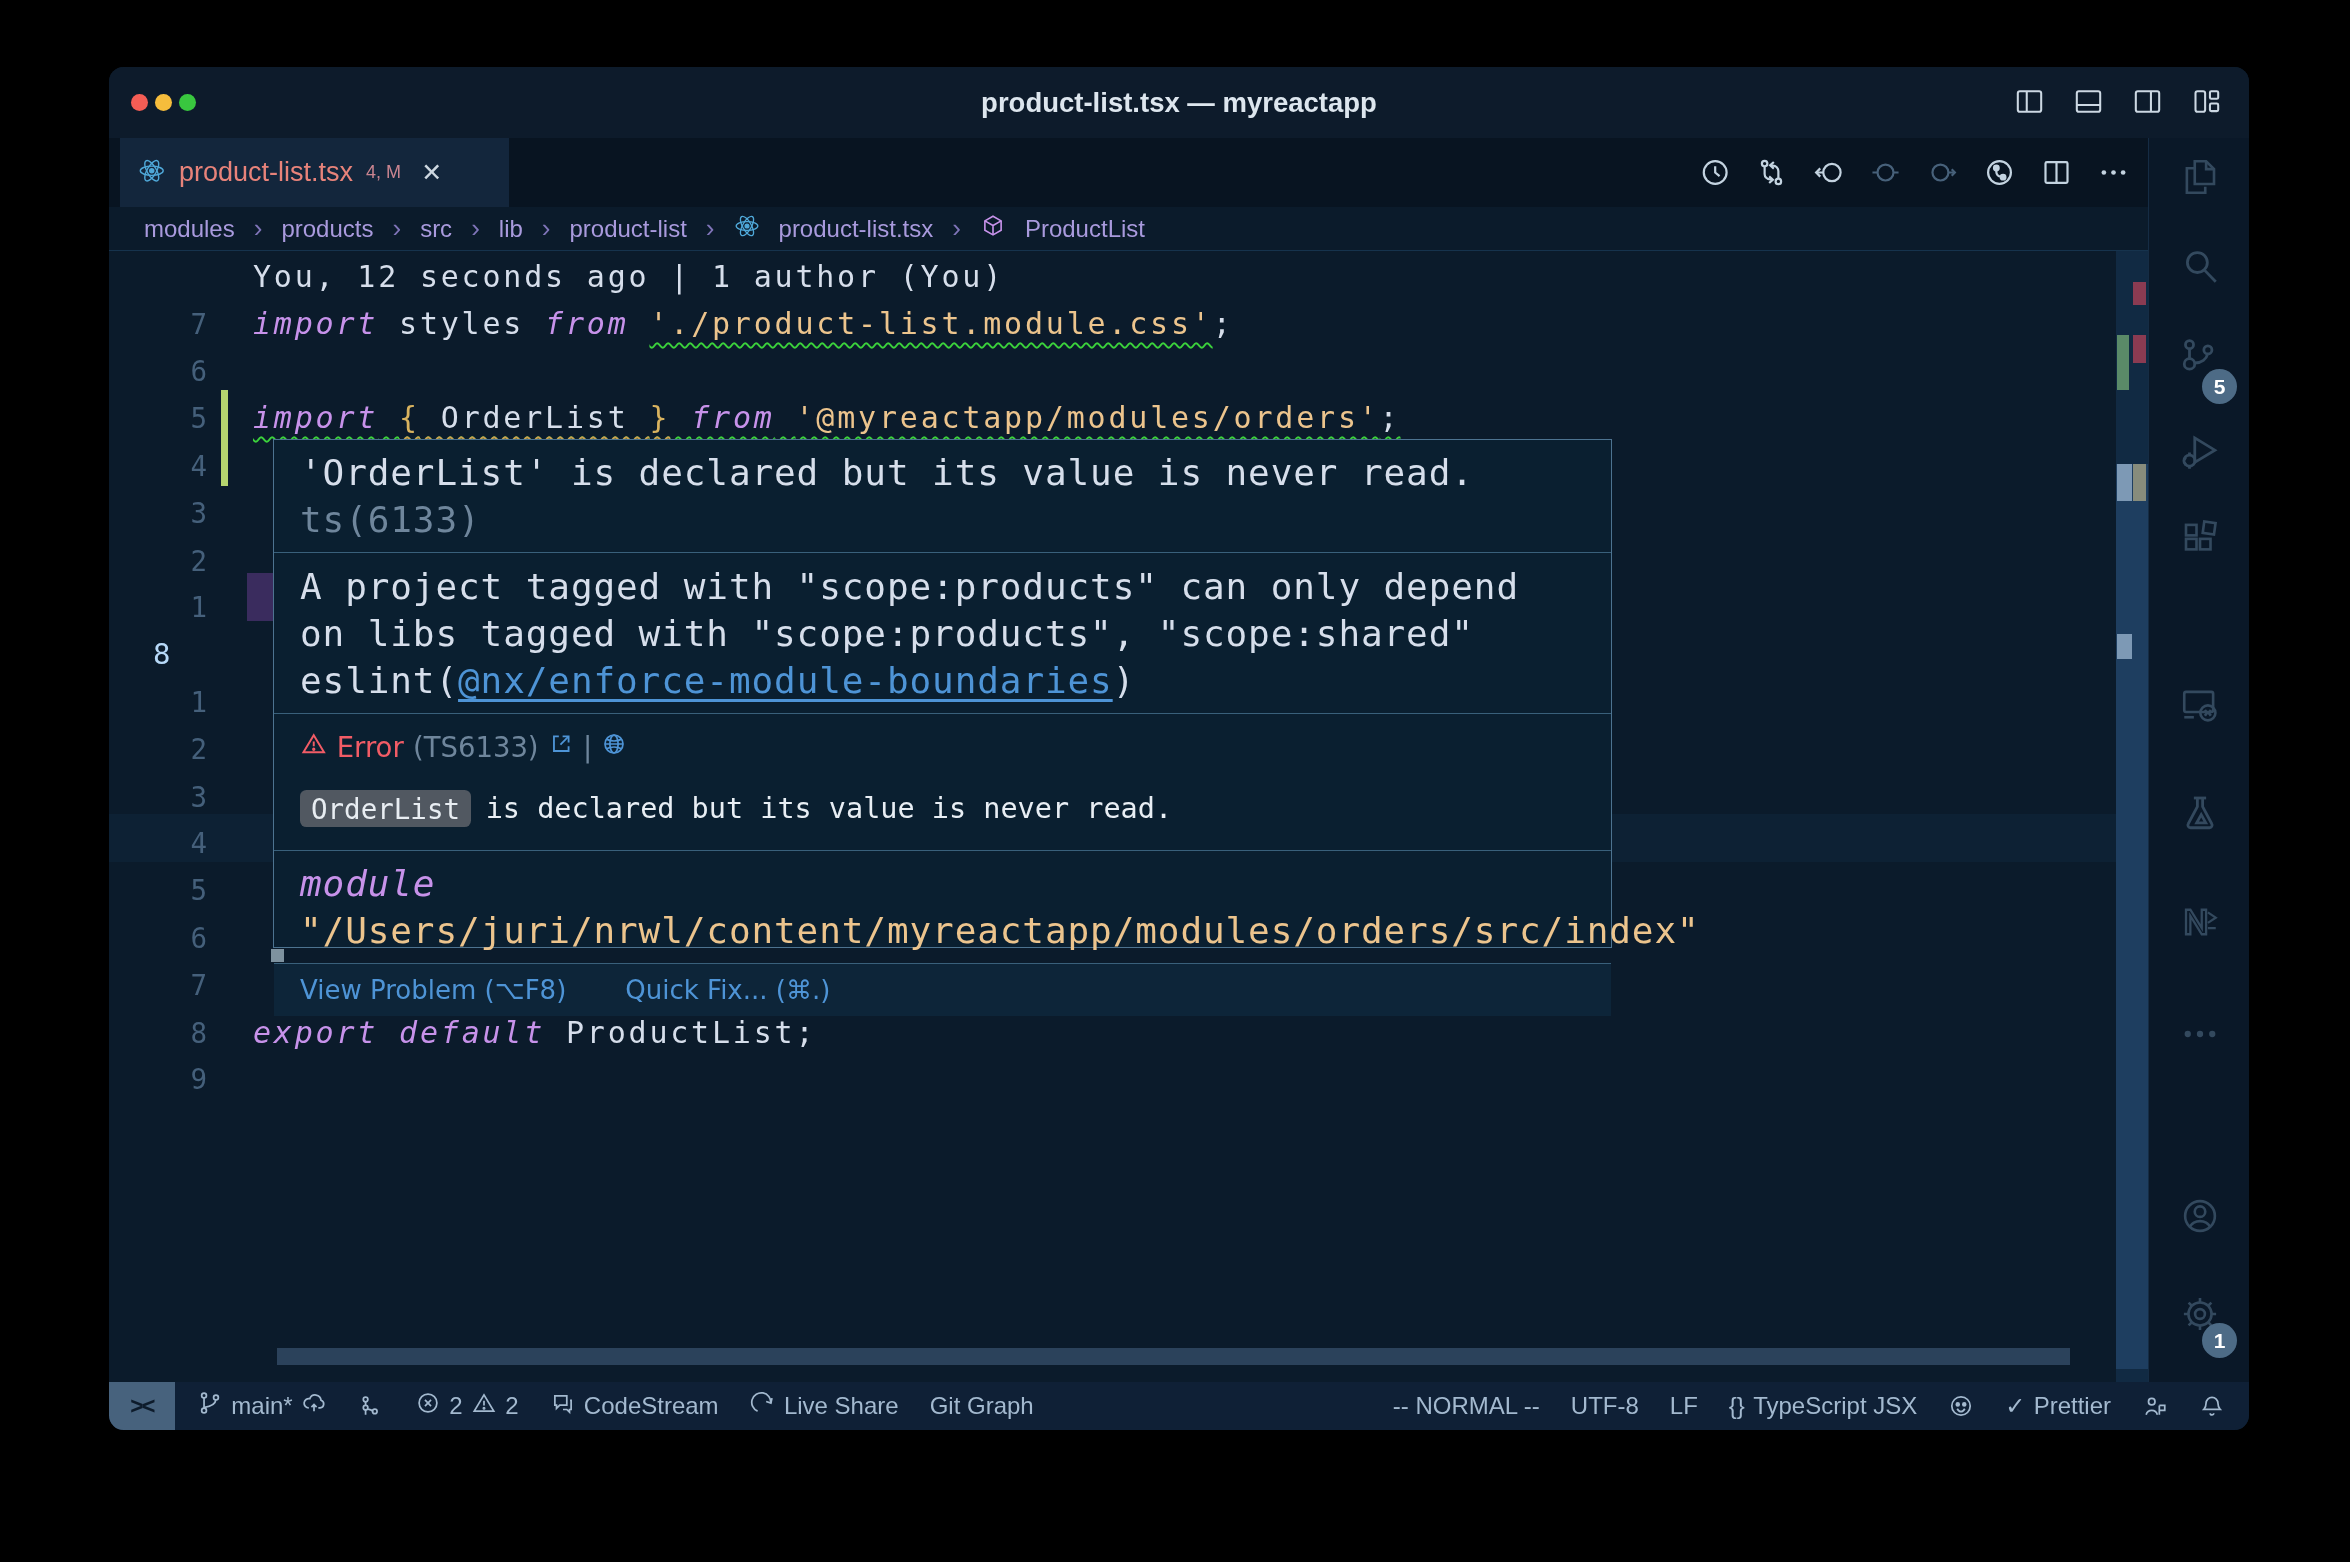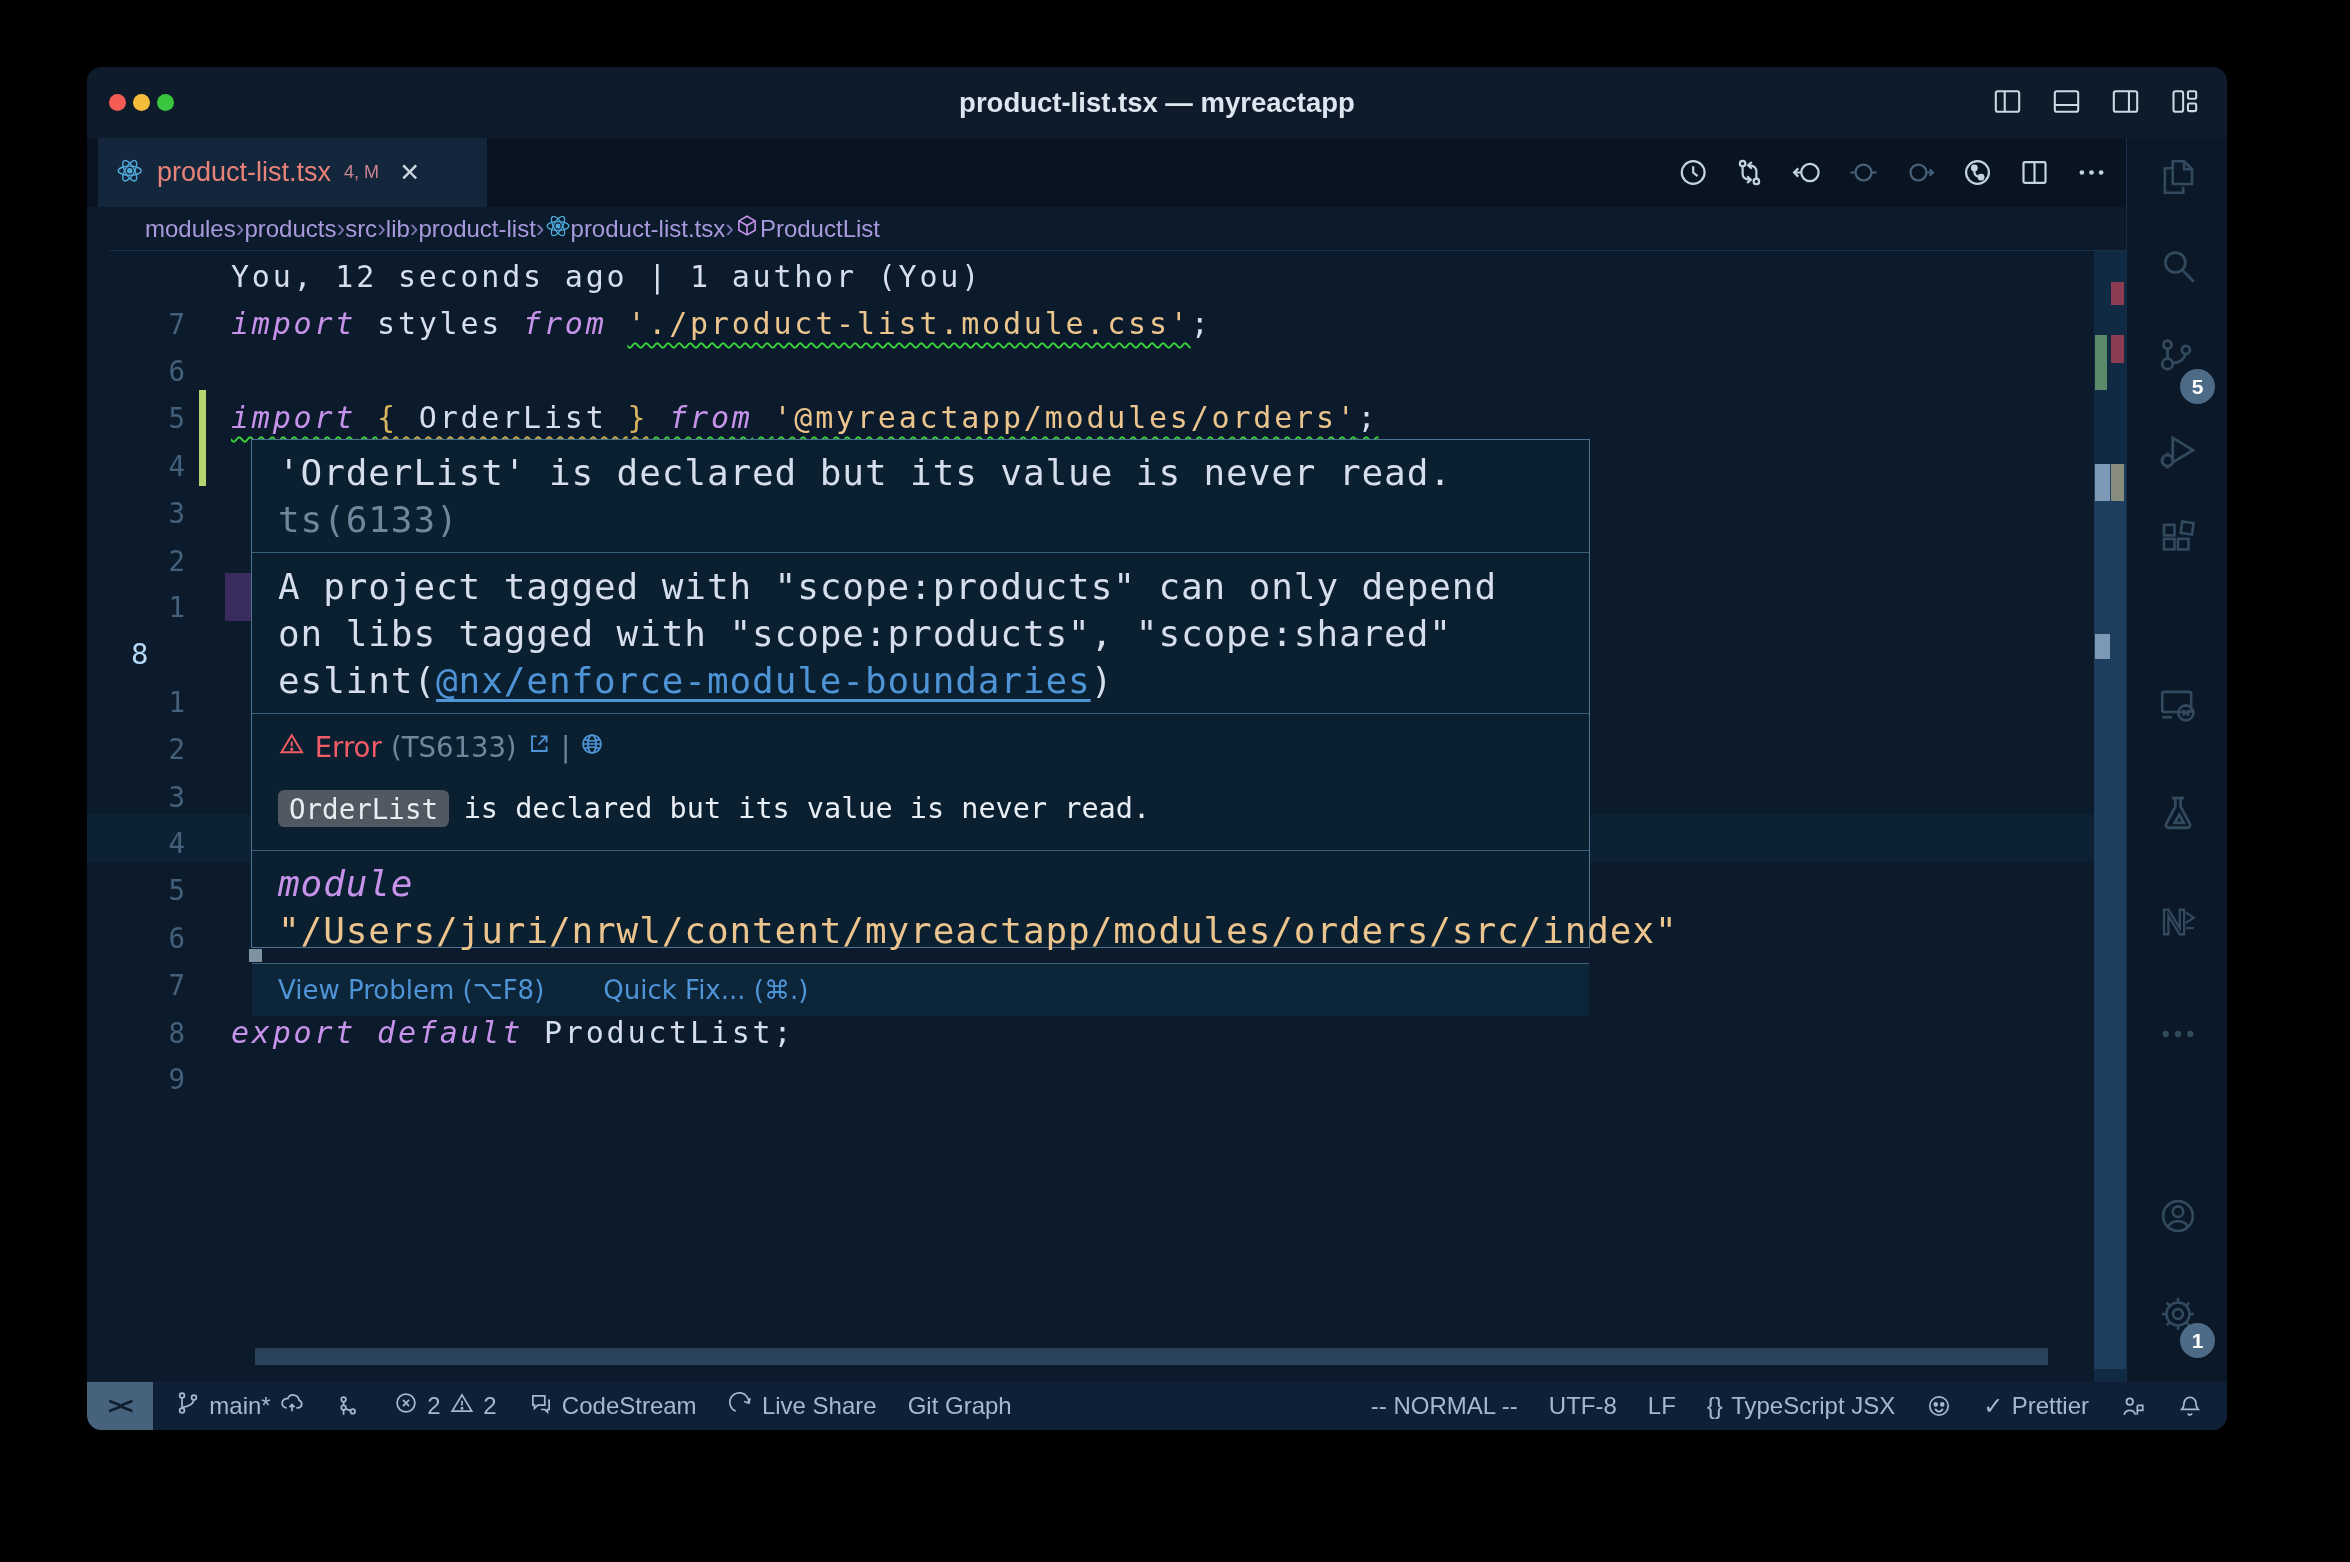--- a/index.html
+++ b/index.html
@@ -1,17 +1,17 @@
 <!DOCTYPE html>
 <html style="font-size:14.7px"><head>
 <meta charset="utf-8">
 <style>
   * { margin:0; padding:0; box-sizing:border-box; }
   html,body { width:2351px; height:1563px; background:#000; font-family:"Liberation Sans",sans-serif; overflow:hidden; }
-  .window { position:absolute; left:87px; top:67px; width:2140px; height:1363px; background:#0b1b2b; border-radius:14.7px; overflow:hidden; }
+  .window { position:absolute; left:109px; top:67px; width:2140px; height:1363px; background:#0b1b2b; border-radius:14.7px; overflow:hidden; }
 
   
   .titlebar { position:absolute; left:0; top:0; width:100%; height:71px; background:#0d1b2b; }
   .tl { position:absolute; top:27px; width:17.4px; height:17.4px; border-radius:50%; }
   .tl.red{ left:22px; background:#f45d55;} .tl.yel{ left:46px; background:#f6bd3c;} .tl.grn{ left:70px; background:#39c73f;}
   .title { position:absolute; left:0; right:0; top:0; height:71px; line-height:71px; text-align:center; color:#dde6ee; font-size:27.5px; font-weight:600; }
   .layout-controls { position:absolute; right:26px; top:0; height:71px; display:flex; align-items:center; gap:26px; color:#ccd8e3; }
   .layout-controls svg { width:33px; height:33px; }
 
   
@@ -19,21 +19,21 @@
   .tab { position:absolute; left:11px; top:0; width:389px; height:69px; background:#13263c; display:flex; align-items:center; padding:0 18.4px; gap:13px; }
   .tab .fname { color:#e8837a; font-size:27px; }
   .tab .fbadge { color:#c98490; font-size:18px; }
   .tab .fclose { color:#cdd7e0; font-size:25px; margin-left:7.3px; font-family:"DejaVu Sans",sans-serif; }
   .editor-actions { position:absolute; right:16.5px; top:0; height:69px; display:flex; align-items:center; gap:20px; }
   .editor-actions .ea { width:37px; height:37px; color:#c3d3e0; display:flex; align-items:center; justify-content:center; }
   .editor-actions .ea.dim { color:#47617a; }
   .editor-actions svg { width:33px; height:33px; }
 
   
-  .breadcrumbs { position:absolute; left:0; top:140px; width:2039px; height:44px; background:#0b1b2b; border-bottom:0.9px solid #16334d; display:flex; align-items:center; padding-left:35px; gap:0; font-size:24px; color:#a99add;margin-left:23px; }
+  .breadcrumbs { position:absolute; left:0; top:140px; width:2039px; height:44px; background:#0b1b2b; border-bottom:0.9px solid #16334d; display:flex; align-items:center; padding-left:35px; gap:19px; font-size:24px; color:#a99add; }
   .breadcrumbs .sep { color:#7f74b8; font-size:26px; }
   .breadcrumbs svg { width:26px; height:26px; }
 
   
   .editor { position:absolute; left:0; top:184px; width:2039px; height:1131px; background:#0b1b2b; font-family:"DejaVu Sans Mono",monospace; }
   .row { position:absolute; left:0; width:2007px; height:48px; }
   .row .num { position:absolute; left:0; top:0; width:98px; height:48px; line-height:48px; text-align:right; color:#45607b; font-size:27.5px; }
   .row .code { position:absolute; left:144px; top:0; height:48px; line-height:48px; font-size:30px; letter-spacing:2.8px; white-space:pre; color:#d6deeb; }
   .cur-num { position:absolute; left:44px; top:0; height:48px; line-height:48px; color:#b7d9f8; font-size:29px; }
   .kw { color:#c792ea; font-style:italic; }

